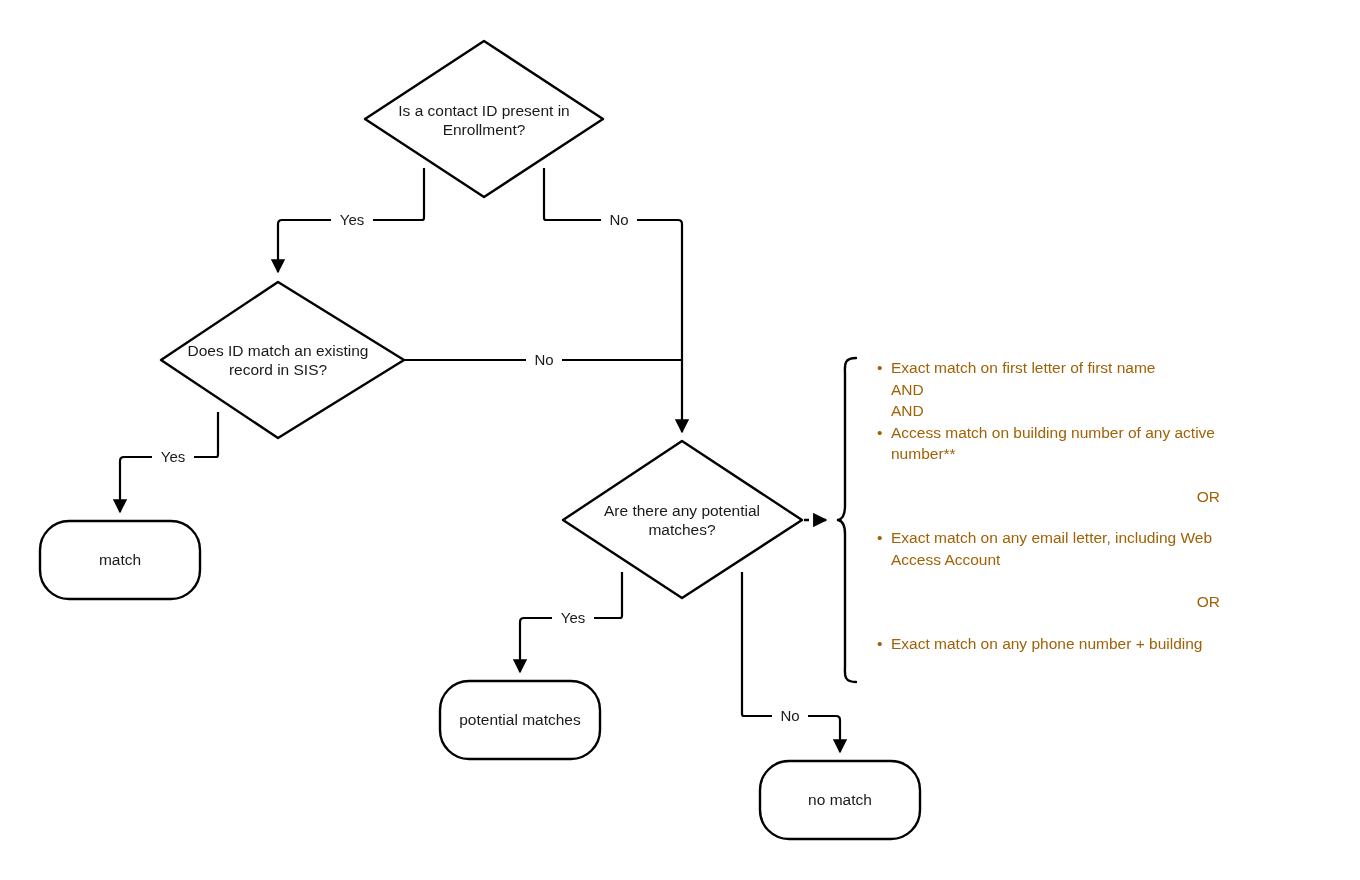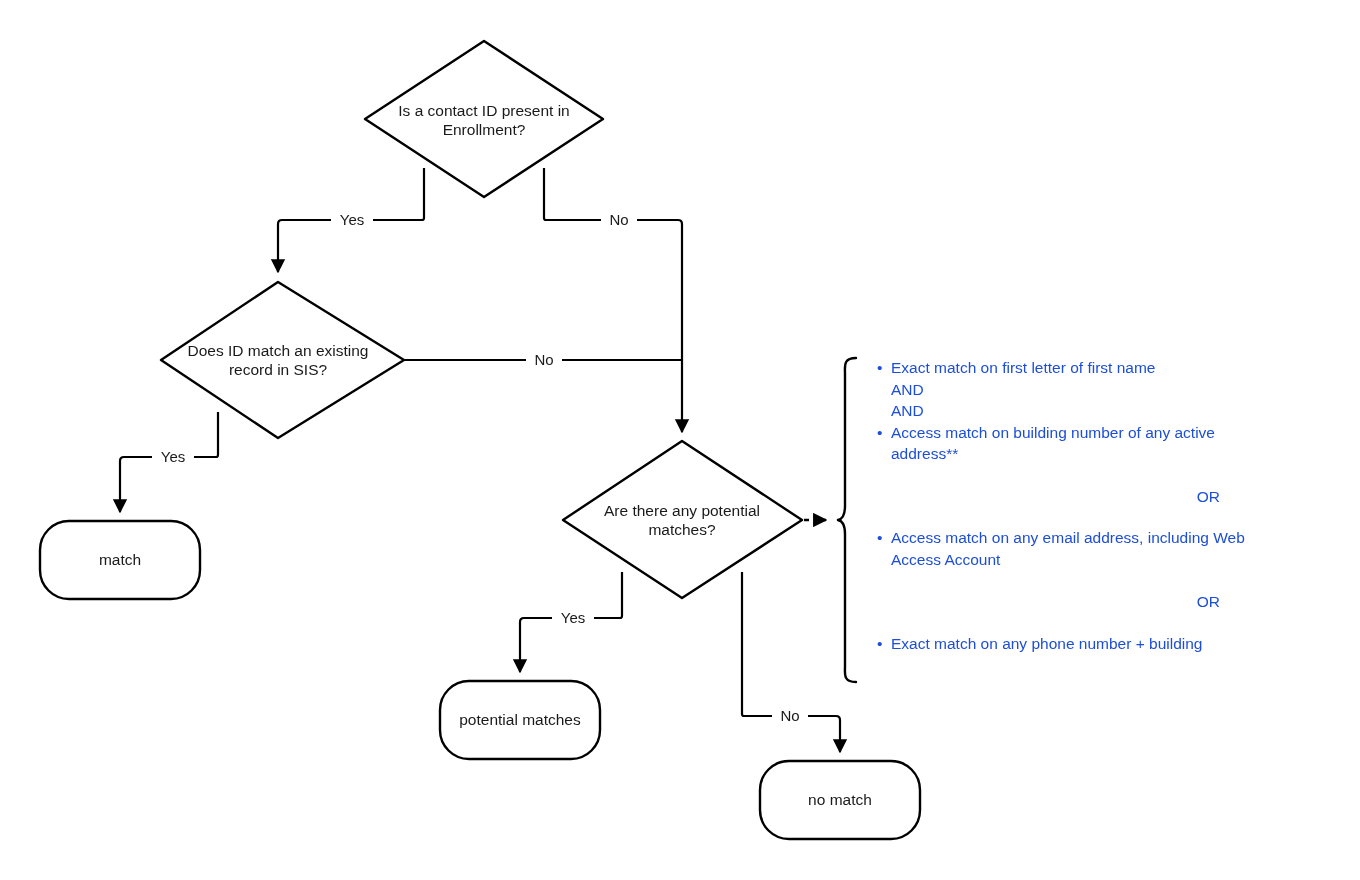--- a/index.html
+++ b/index.html
@@ -66,21 +66,21 @@
     stroke-linejoin: round;
   }
   .criteria-block {
     position: absolute;
     left: 876px;
     top: 357px;
     width: 430px;
     font-family: "Liberation Sans", sans-serif;
     font-size: 15.5px;
     line-height: 21.5px;
-    color: #1d4ed8;
+    color: #a16207;
   }
   .crit-bullet {
     position: relative;
     padding-left: 15px;
   }
   .crit-bullet::before {
     content: "\2022";
     position: absolute;
     left: 1px;
     top: 0;
@@ -191,25 +191,25 @@
       <rect class="shape-outline" x="760" y="761" width="160" height="78" rx="29" ry="29" fill="#e8e8e8"></rect>
       <text class="node-text" x="840" y="801">no match</text>
     </g>
   </svg>
 
   <div class="criteria-block">
     <div class="crit-bullet">Exact match on first letter of first name</div>
     <div class="crit-cont">AND</div>
     <div class="crit-cont">AND</div>
     <div class="crit-bullet">Access match on building number of any active</div>
-    <div class="crit-cont">address**</div>
+    <div class="crit-cont">number**</div>
 
     <div class="crit-or">OR</div>
 
-    <div class="crit-bullet">Access match on any email address, including Web</div>
+    <div class="crit-bullet">Exact match on any email letter, including Web</div>
     <div class="crit-cont">Access Account</div>
 
     <div class="crit-or">OR</div>
 
     <div class="crit-bullet">Exact match on any phone number + building</div>
   </div>
 
 </div>
 
 </body></html>

